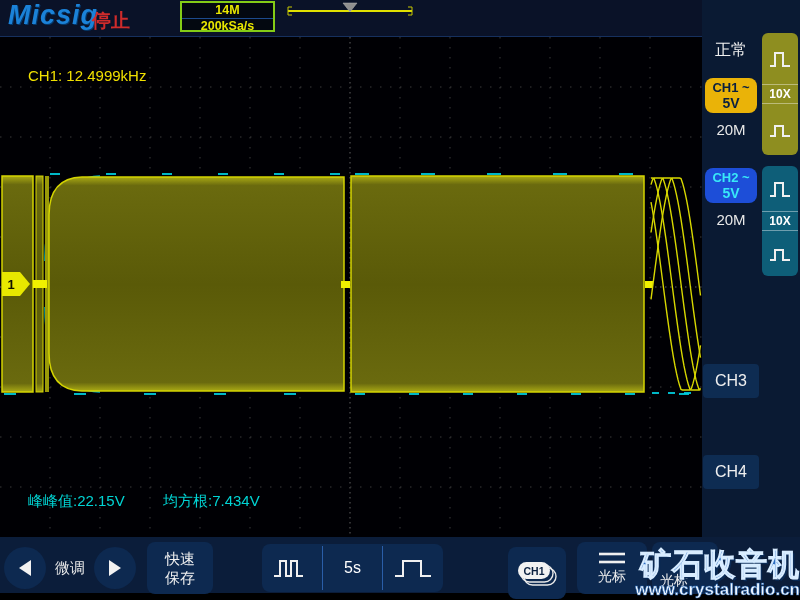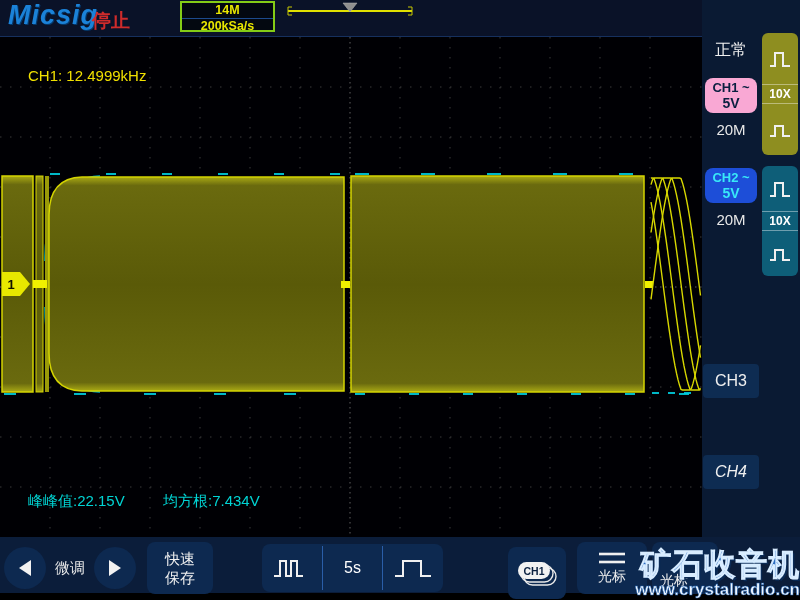--- a/index.html
+++ b/index.html
@@ -157,21 +157,21 @@
   </svg>
 
   <div id="freq" class="abs">CH1: 12.4999kHz</div>
   <div class="abs meas" style="left:28px;">峰峰值:22.15V</div>
   <div class="abs meas" style="left:163px;">均方根:7.434V</div>
 </div>
 
 <div id="sidebar" class="abs">
   <div id="trigmode" class="abs">正常</div>
 
-  <div class="abs chbtn" style="left:3px; top:78px; background:#f9a8d4; color:#0a2040;">
+  <div class="abs chbtn" style="left:3px; top:78px; background:#eab308; color:#0a2040;">
     <div class="l1">CH1 ~</div>
     <div class="l2">5V</div>
   </div>
   <div class="abs bw" style="left:0px; top:121px;">20M</div>
 
   <div class="abs probecol" style="left:60px; top:33px; height:122px; background:#8e8e20;">
     <div class="seg">
       <svg width="24" height="22" viewBox="0 0 24 22">
           <path d="M2,18 H7 V5 H15 V18 H22" stroke="#f0f0f0" stroke-width="2" fill="none"></path>
         </svg>
@@ -202,21 +202,21 @@
     <div class="px">10X</div>
     <div class="div"></div>
     <div class="seg">
       <svg width="24" height="22" viewBox="0 0 24 22">
           <path d="M2,17 H7 V7 H15 V17 H22" stroke="#f0f0f0" stroke-width="2" fill="none"></path>
         </svg>
     </div>
   </div>
 
   <div class="abs bigchbtn" style="left:1px; top:364px;">CH3</div>
-  <div class="abs bigchbtn" style="left:1px; top:455px;font-style:italic;">CH4</div>
+  <div class="abs bigchbtn" style="left:1px; top:455px;">CH4</div>
 </div>
 
 <div id="bottombar" class="abs">
   <div class="abs circ" style="left:4px; top:10px;">
     <svg width="16" height="18" viewBox="0 0 16 18">
       <polygon points="14,1 14,17 2,9" fill="#f2f2f2"></polygon>
       </svg>
   </div>
   <div id="finetune" class="abs">微调</div>
   <div class="abs circ" style="left:94px; top:10px;">

